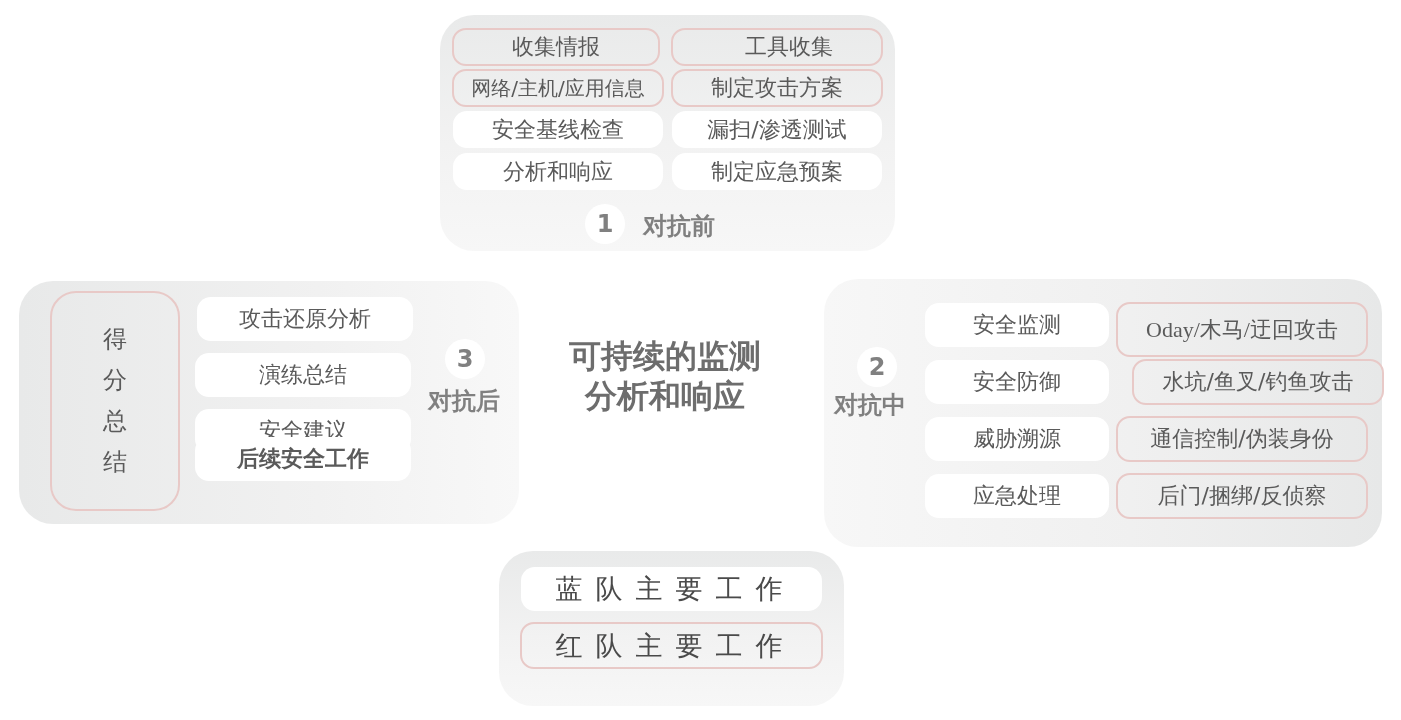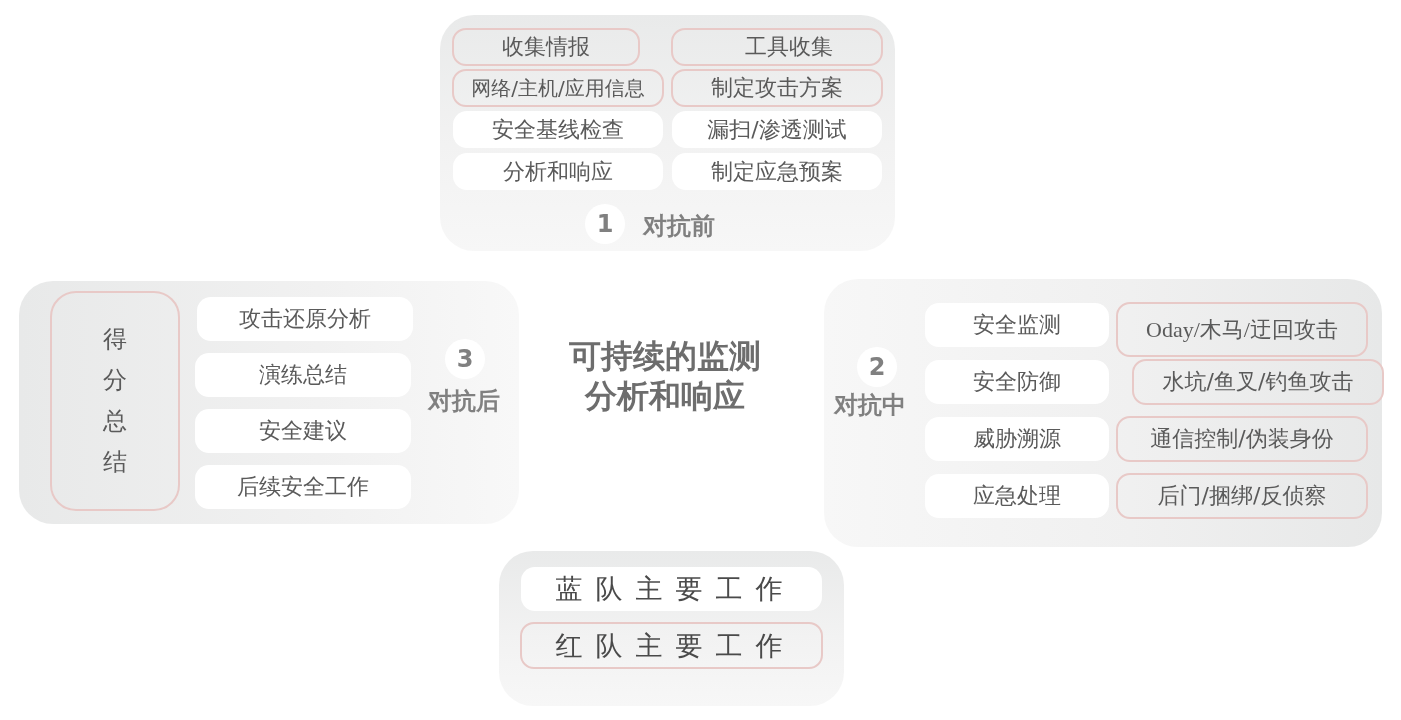--- a/index.html
+++ b/index.html
@@ -34,21 +34,21 @@
       border: 2px solid #e8c9c7; border-radius: 26px; box-sizing: border-box;
       display: flex; flex-direction: column; align-items: center; justify-content: center;
       font-size: 24px; color: #5a5a5a; line-height: 41px;
     }
     .legend-pill { font-size: 27px; letter-spacing: 13px; color: #4a4a4a; padding-left: 8px; }
   </style>
 </head>
 <body>
 
 <div class="panel" style="left:440px; top:15px; width:455px; height:236px;">
-  <div class="pill red" style="left:12px; top:13px; width:188px; height:38px;">收集情报</div>
+  <div class="pill red" style="left:12px; top:13px; width:208px; height:38px;">收集情报</div>
   <div class="pill red" style="left:231px; top:13px; width:212px; height:38px;padding-left:24px;">工具收集</div>
   <div class="pill red" style="left:12px; top:54px; width:212px; height:38px; font-size:20px;">网络/主机/应用信息</div>
   <div class="pill red" style="left:231px; top:54px; width:212px; height:38px;">制定攻击方案</div>
   <div class="pill" style="left:13px; top:96px; width:210px; height:37px;">安全基线检查</div>
   <div class="pill" style="left:232px; top:96px; width:210px; height:37px;">漏扫/渗透测试</div>
   <div class="pill" style="left:13px; top:138px; width:210px; height:37px;">分析和响应</div>
   <div class="pill" style="left:232px; top:138px; width:210px; height:37px;">制定应急预案</div>
   <div class="badge" style="left:145px; top:189px;">1</div>
   <div class="stage-label" style="left:203px; top:195px;">对抗前</div>
 </div>
@@ -57,21 +57,21 @@
 </div>
 <div class="score-box">
   <span>得</span>
   <span>分</span>
   <span>总</span>
   <span>结</span>
 </div>
 <div class="pill" style="left:197px; top:297px; width:216px; height:44px;">攻击还原分析</div>
 <div class="pill" style="left:195px; top:353px; width:216px; height:44px;">演练总结</div>
 <div class="pill" style="left:195px; top:409px; width:216px; height:44px;">安全建议</div>
-<div class="pill" style="left:195px; top:465px; width:216px; height:44px;">后续安全工作</div>
+<div class="pill" style="left:195px; top:437px; width:216px; height:44px;font-weight:bold;">后续安全工作</div>
 <div class="badge" style="left:445px; top:339px;">3</div>
 <div class="stage-label" style="left:428px; top:385px;">对抗后</div>
 
 <div class="center-title">
   <div>可持续的监测</div>
   <div>分析和响应</div>
 </div>
 
 <div class="panel right" style="left:824px; top:279px; width:558px; height:268px;">
   <div class="badge" style="left:33px; top:68px;">2</div>

